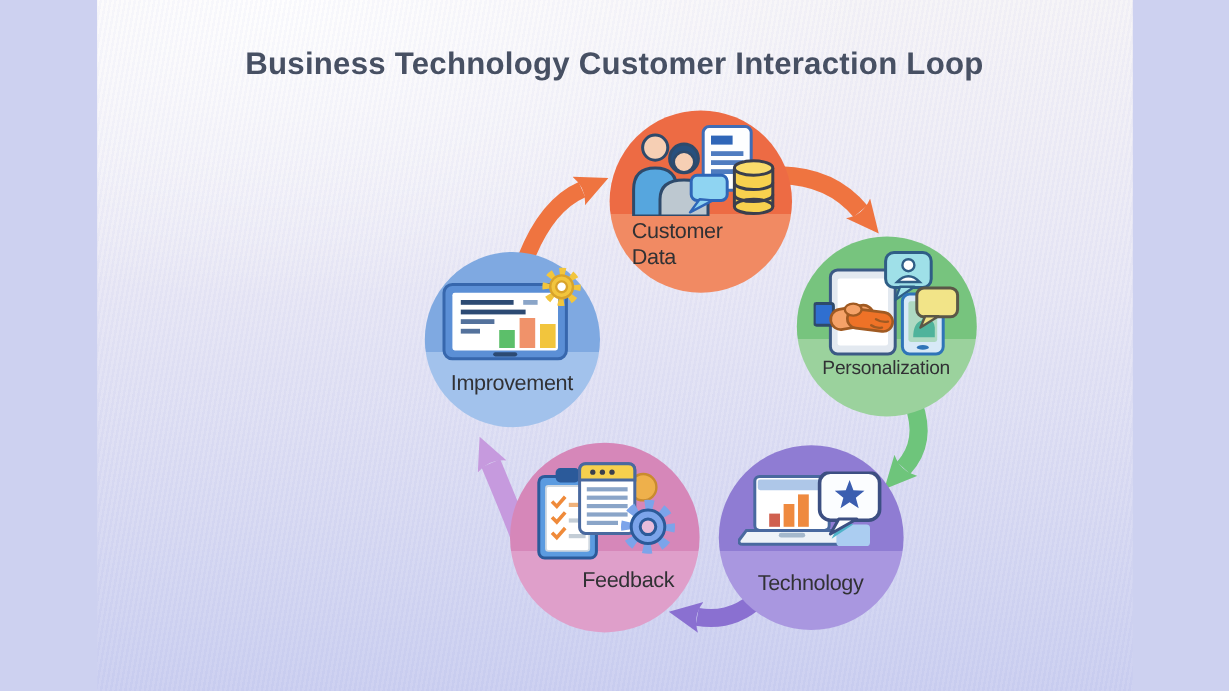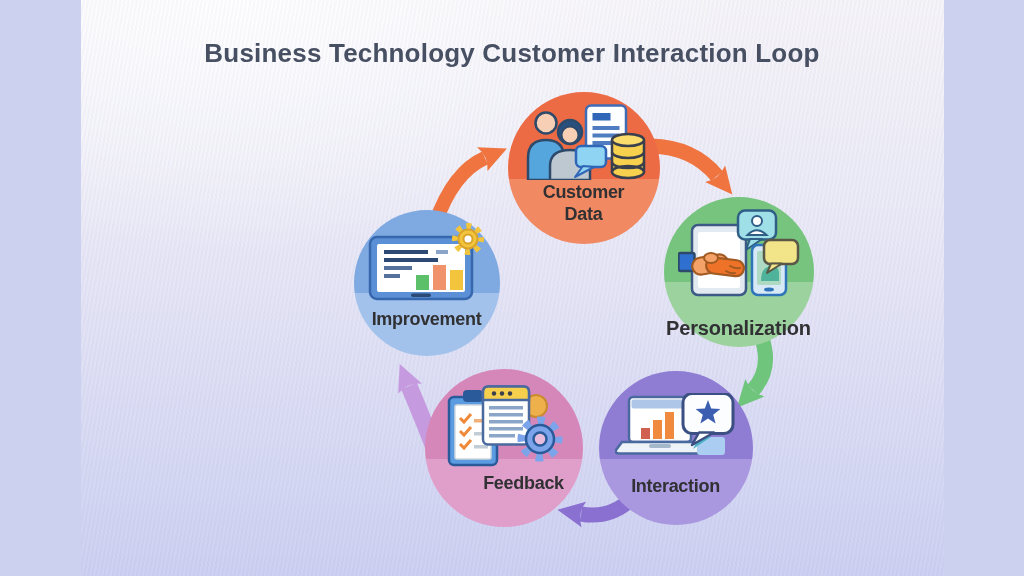--- a/index.html
+++ b/index.html
@@ -38,35 +38,35 @@
     position: absolute;
     border-radius: 50%;
     background: linear-gradient(180deg, var(--ctop) 0 57%, var(--cbot) 57% 100%);
     display: flex;
     flex-direction: column;
     align-items: center;
     z-index: 2;
   }
   .node .icon-wrap { display: flex; align-items: flex-end; justify-content: center; }
   .node .label {
-    font-weight: bold;
+    font-weight: normal;
     font-size: 18px;
     line-height: 1.22;
     letter-spacing: -0.3px;
-    text-align: center;
+    text-align: left;
     color: var(--label-color, #313134);
   }
 
   .node--customer      { left: 427px; top:  92px; width: 152px; height: 152px; }
   .node--customer      .icon-wrap { margin-top: 12px; }
   .node--customer      .label { margin-top: 2px; max-width: 114px; }
 
   .node--personalization { left: 583px; top: 197px; width: 150px; height: 150px; }
   .node--personalization .icon-wrap { margin-top: 12px; }
-  .node--personalization .label { margin-top: 19px; font-size: 20px; letter-spacing: -0.2px; white-space: nowrap; }
+  .node--personalization .label { margin-top: 1px; font-size: 16px; letter-spacing: -0.2px; white-space: nowrap; }
 
   .node--interaction   { left: 518px; top: 371px; width: 154px; height: 154px; }
   .node--interaction   .icon-wrap { margin-top: 22px; }
   .node--interaction   .label { margin-top: 5px; white-space: nowrap; }
 
   .node--feedback      { left: 344px; top: 369px; width: 158px; height: 158px; }
   .node--feedback      .icon-wrap { margin-top: 16px; }
   .node--feedback      .label { margin-top: 4px; white-space: nowrap; margin-left: 40px; }
 
   .node--improvement   { left: 273px; top: 210px; width: 146px; height: 146px; }
@@ -193,21 +193,21 @@
         </g>
         <rect x="82" y="44" width="28" height="18" rx="3" fill="#abcdf1"></rect>
         <path d="M86 40 L78 56 L96 44 Z" fill="#4fb3c9"></path>
         <g>
           <rect x="68" y="0.5" width="50" height="40" rx="9" fill="#fbfdff" stroke="#3c4f82" stroke-width="3"></rect>
           <path d="M84 39.5 L77 52 L99 39.5 Z" fill="#fbfdff" stroke="#3c4f82" stroke-width="2.5" stroke-linejoin="round"></path>
           <path d="M93 7 L96.2 15.6 L105.4 16 L98.2 21.7 L100.6 30.5 L93 25.5 L85.4 30.5 L87.8 21.7 L80.6 16 L89.8 15.6 Z" fill="#3b5eb0"></path>
         </g>
       </svg>
     </div>
-    <div class="label">Interaction</div>
+    <div class="label">Technology</div>
   </div>
 
   <div class="node node--feedback" style="--ctop: #d687b9; --cbot: #df9fca;">
     <div class="icon-wrap">
       <svg viewBox="0 0 122 84" width="122" height="84">
         <g>
           <rect x="6" y="12" width="48" height="68" rx="5" fill="#5b9be0" stroke="#2b5a9a" stroke-width="2.5"></rect>
           <rect x="20" y="5" width="20" height="12" rx="4" fill="#2b5a9a"></rect>
           <rect x="12" y="20" width="36" height="54" rx="2" fill="#ffffff" stroke="#cfd8e0" stroke-width="1.5"></rect>
           <path d="M17 33 l4 4 l7 -8" stroke="#ef8a3a" stroke-width="3" fill="none"></path>

